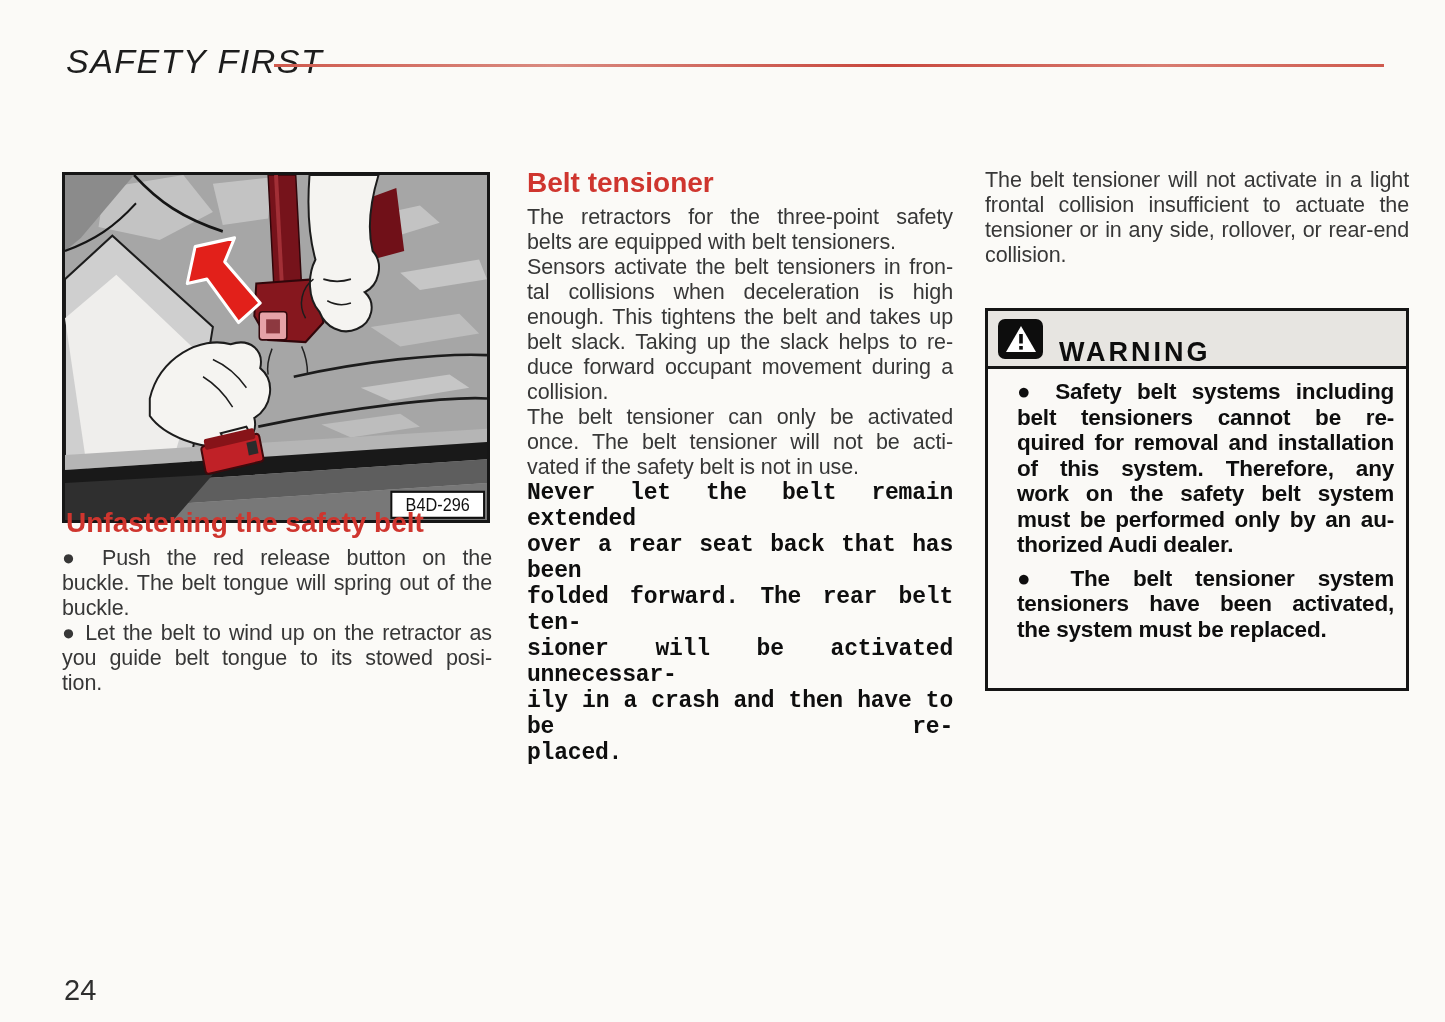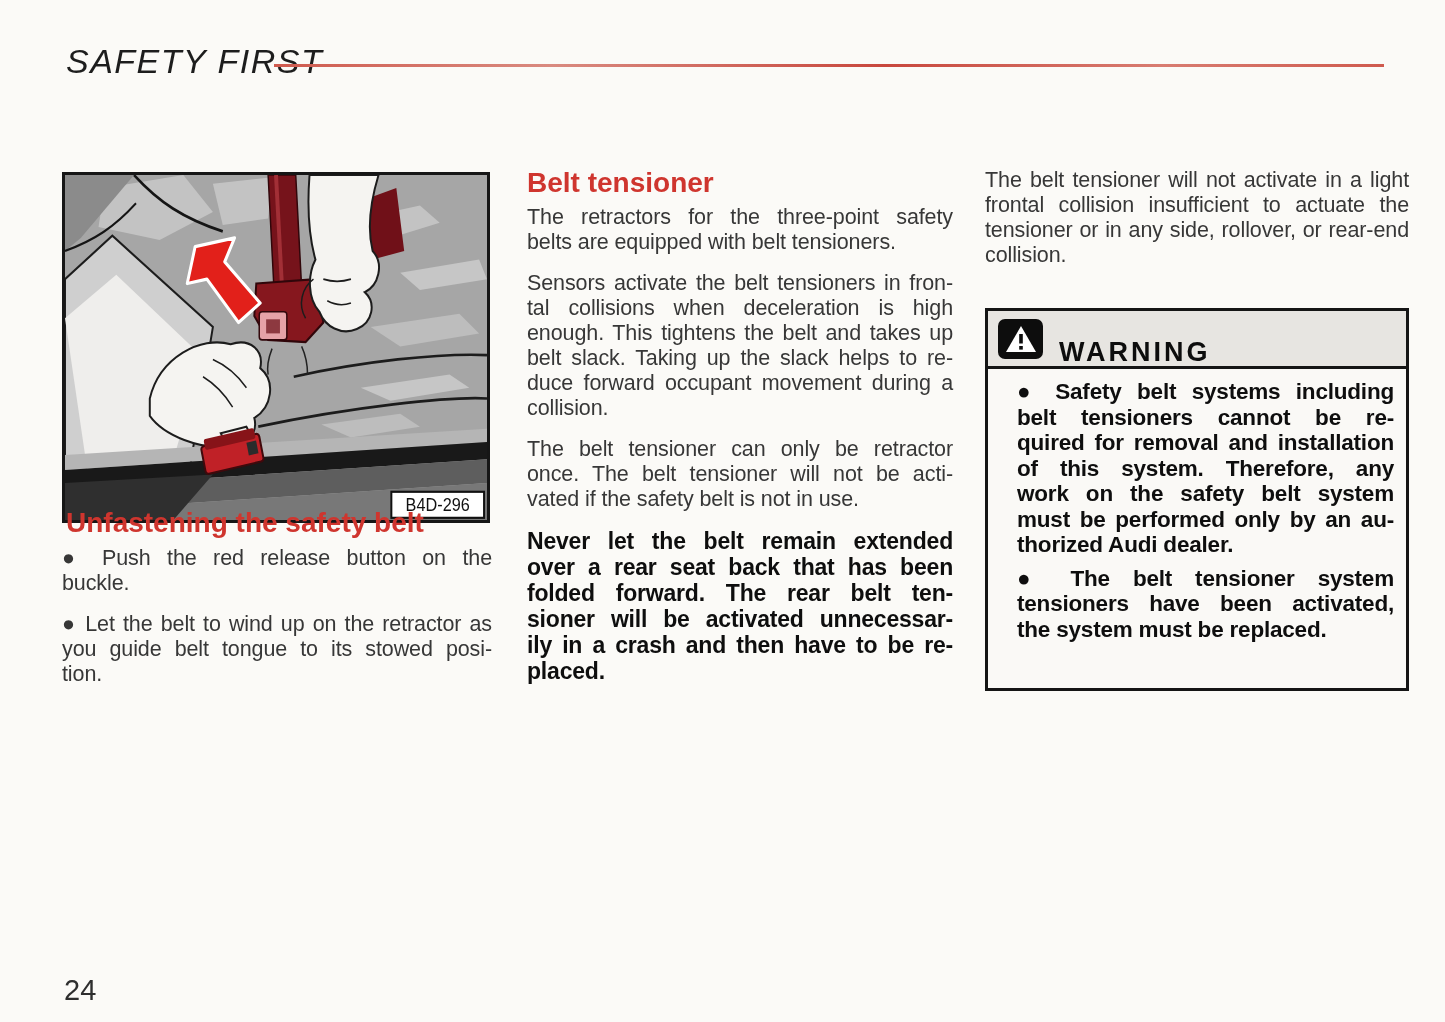--- a/index.html
+++ b/index.html
@@ -32,22 +32,22 @@
   .h2{
     position:absolute;font-size:28px;font-weight:bold;
     color:var(--accent-red,#cf352e);line-height:30px;white-space:nowrap;
   }
 
   
   .textblock{position:absolute;}
   .para{font-size:21.5px;line-height:25px;color:#373737;letter-spacing:-0.1px;}
   .para .line{text-align:justify;text-align-last:justify;}
   .para .line.last{text-align-last:left;}
-  .para + .para{margin-top:16px;}
-  .para.bold{font-weight:bold;font-size:23px;line-height:26px;color:#0e0e0e;letter-spacing:-0.2px;}
+  .para + .para{margin-top:0;}
+  .para.bold{font-weight:bold;font-size:23px;line-height:26px;color:#0e0e0e;letter-spacing:-0.2px;font-family:Liberation Mono, monospace;}
 
   
   .warnbox{
     position:absolute;left:985px;top:308px;width:424px;height:383px;
     border:3px solid #151515;box-sizing:border-box;background:#faf9f6;
   }
   .warnhead{
     height:55px;background:#e7e5e1;border-bottom:3px solid #151515;
     display:flex;align-items:center;
   }
@@ -134,20 +134,21 @@
         <rect x="331" y="292" width="94" height="24" fill="#ffffff" stroke="#111111" stroke-width="2"></rect>
         <text x="378" y="310" text-anchor="middle" font-size="16.5" fill="#111111" font-family="Liberation Sans, DejaVu Sans, sans-serif">B4D-296</text>
       </g>
     </svg>
   </div>
 
   <div class="h2" style="left:66px;top:508px;">Unfastening the safety belt</div>
   <div class="textblock" style="left:62px;top:546px;width:430px;">
     <div class="para">
         <div class="line">● Push the red release button on the</div>
+        <div class="line">buckle. The belt tongue will spring out of the</div>
         <div class="line last">buckle.</div>
       </div>
     <div class="para">
         <div class="line">● Let the belt to wind up on the retractor as</div>
         <div class="line">you guide belt tongue to its stowed posi-</div>
         <div class="line last">tion.</div>
       </div>
   </div>
 
   <div class="h2" style="left:527px;top:168px;">Belt tensioner</div>
@@ -158,21 +159,21 @@
       </div>
     <div class="para">
         <div class="line">Sensors activate the belt tensioners in fron-</div>
         <div class="line">tal collisions when deceleration is high</div>
         <div class="line">enough. This tightens the belt and takes up</div>
         <div class="line">belt slack. Taking up the slack helps to re-</div>
         <div class="line">duce forward occupant movement during a</div>
         <div class="line last">collision.</div>
       </div>
     <div class="para">
-        <div class="line">The belt tensioner can only be retractor</div>
+        <div class="line">The belt tensioner can only be activated</div>
         <div class="line">once. The belt tensioner will not be acti-</div>
         <div class="line last">vated if the safety belt is not in use.</div>
       </div>
     <div class="para bold">
         <div class="line">Never let the belt remain extended</div>
         <div class="line">over a rear seat back that has been</div>
         <div class="line">folded forward. The rear belt ten-</div>
         <div class="line">sioner will be activated unnecessar-</div>
         <div class="line">ily in a crash and then have to be re-</div>
         <div class="line last">placed.</div>

